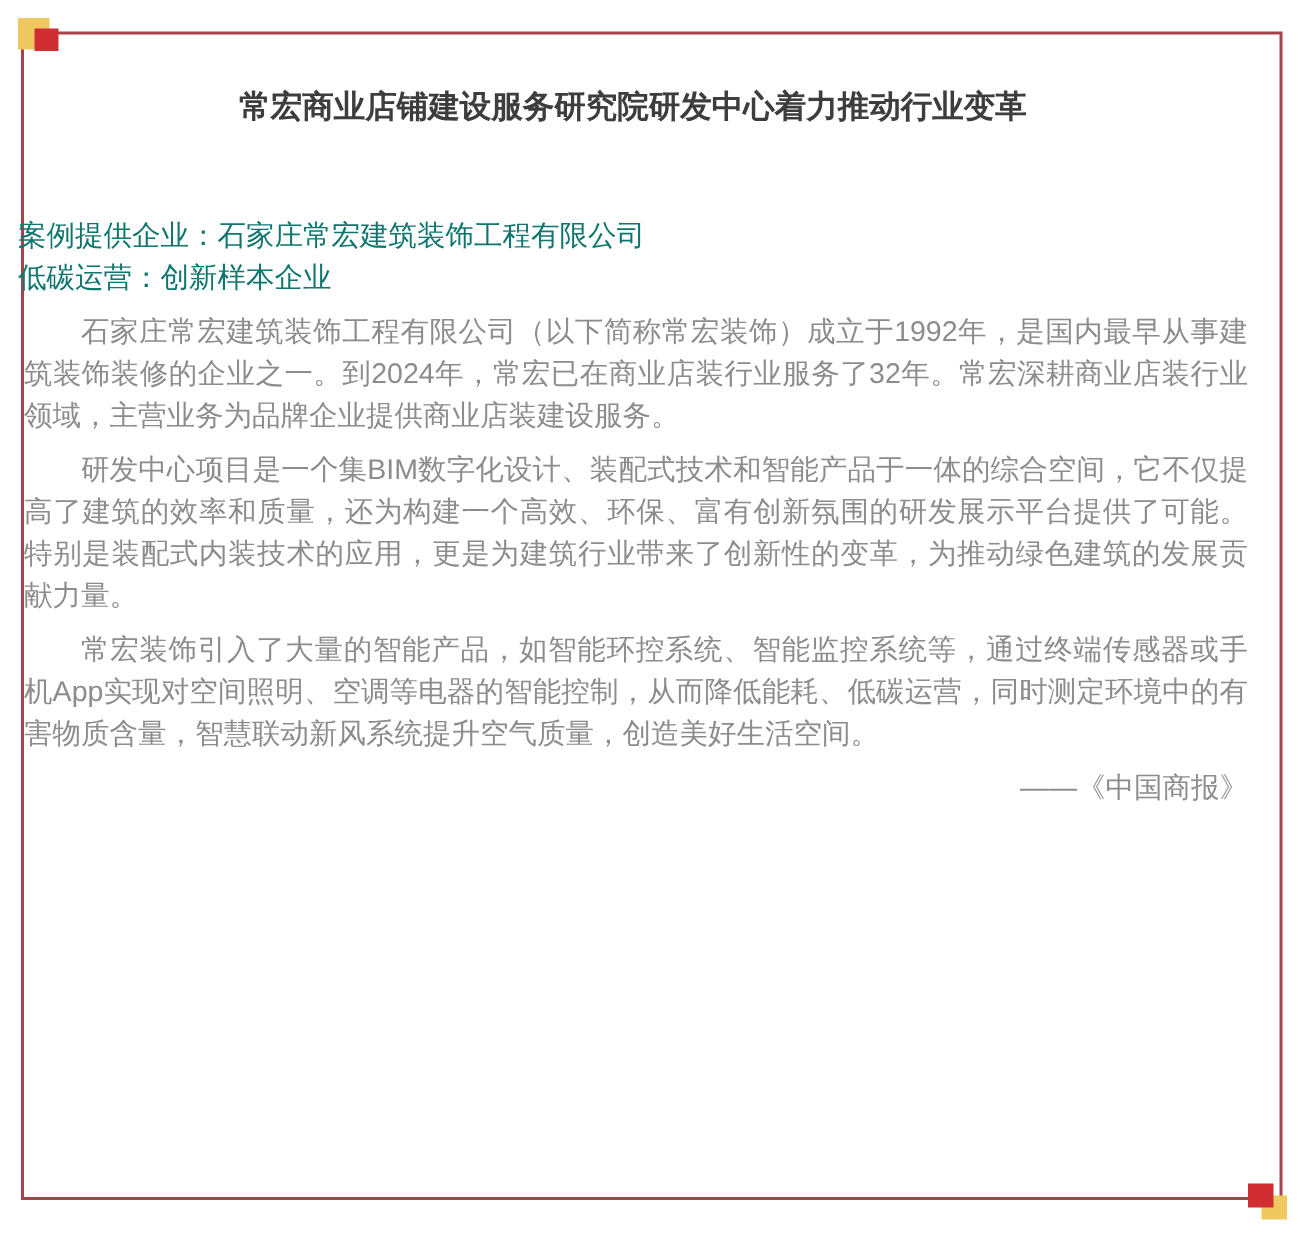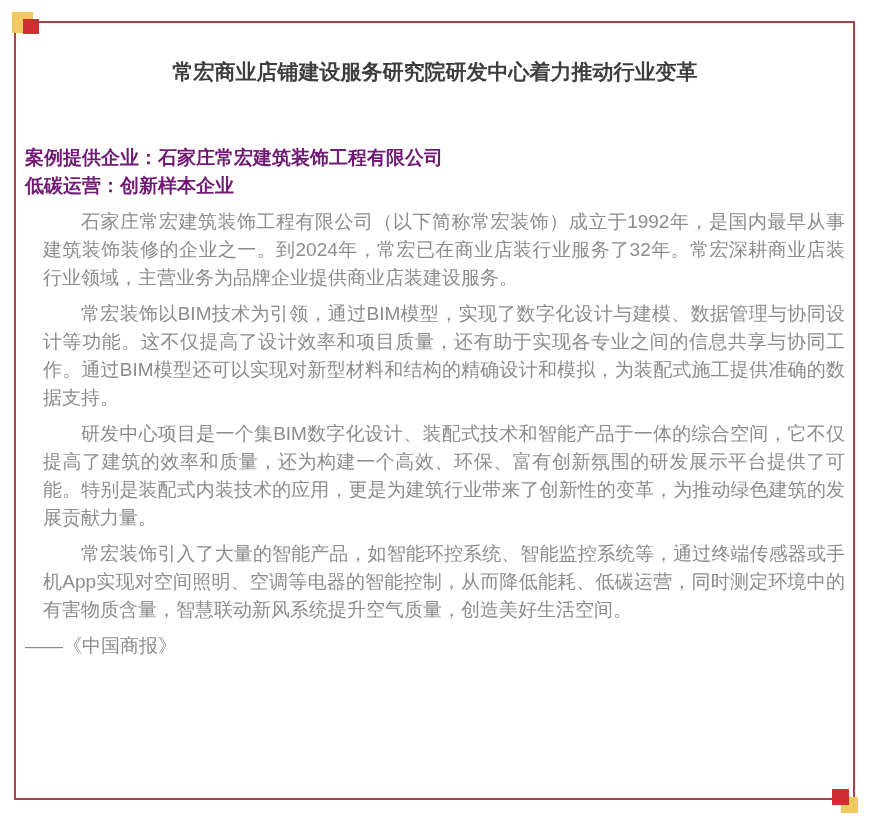--- a/index.html
+++ b/index.html
@@ -26,64 +26,63 @@
   .sq {
     position: absolute;
   }
   .sq-yellow-tl { left: 12px;  top: 12px;  width: 21px; height: 21px; background: #f0c860; z-index: 1; }
   .sq-red-tl    { left: 23px;  top: 19px;  width: 16px; height: 15px; background: #d02e33; z-index: 2; }
   .sq-red-br    { left: 832px; top: 789px; width: 17px; height: 16px; background: #d02e33; z-index: 2; }
   .sq-yellow-br { left: 841px; top: 797px; width: 17px; height: 16px; background: #f0c860; z-index: 1; }
 
   .content {
     position: absolute;
-    left: 25px;
+    left: 12px;
     top: 58px;
     width: 820px;
     color: #8c8c8c;
     font-size: 19px;
     line-height: 28px;
     text-align: justify;
   }
   .doc-title {
     text-align: center;
     font-weight: bold;
     color: #3d3d3d;
     font-size: 21px;
     line-height: 28px;
     margin: 0 0 58px 0;
   }
   .meta-line {
-    font-weight: bold;
-    color: #701a75;
+    font-weight: normal;
+    color: #0f766e;
     margin: 0;
   }
   .para {
-    margin: 8px 0 0 18px;
+    margin: 8px 0 0 4px;
     text-indent: 2em;
   }
   .attribution {
     margin: 8px 0 0 0;
-    text-align: left;
+    text-align: right;
   }
 </style>
 </head>
 <body>
 
 <div class="frame"></div>
 <div class="sq sq-yellow-tl"></div>
 <div class="sq sq-red-tl"></div>
 <div class="sq sq-red-br"></div>
 <div class="sq sq-yellow-br"></div>
 
 <div class="content">
   <h1 class="doc-title">常宏商业店铺建设服务研究院研发中心着力推动行业变革</h1>
 
   <p class="meta-line">案例提供企业：石家庄常宏建筑装饰工程有限公司</p>
   <p class="meta-line">低碳运营：创新样本企业</p>
 
   <p class="para">石家庄常宏建筑装饰工程有限公司（以下简称常宏装饰）成立于1992年，是国内最早从事建筑装饰装修的企业之一。到2024年，常宏已在商业店装行业服务了32年。常宏深耕商业店装行业领域，主营业务为品牌企业提供商业店装建设服务。</p>
-  <p class="para">常宏装饰以BIM技术为引领，通过BIM模型，实现了数字化设计与建模、数据管理与协同设计等功能。这不仅提高了设计效率和项目质量，还有助于实现各专业之间的信息共享与协同工作。通过BIM模型还可以实现对新型材料和结构的精确设计和模拟，为装配式施工提供准确的数据支持。</p>
   <p class="para">研发中心项目是一个集BIM数字化设计、装配式技术和智能产品于一体的综合空间，它不仅提高了建筑的效率和质量，还为构建一个高效、环保、富有创新氛围的研发展示平台提供了可能。特别是装配式内装技术的应用，更是为建筑行业带来了创新性的变革，为推动绿色建筑的发展贡献力量。</p>
   <p class="para">常宏装饰引入了大量的智能产品，如智能环控系统、智能监控系统等，通过终端传感器或手机App实现对空间照明、空调等电器的智能控制，从而降低能耗、低碳运营，同时测定环境中的有害物质含量，智慧联动新风系统提升空气质量，创造美好生活空间。</p>
 
   <p class="attribution">——《中国商报》</p>
 </div>
 
 </body></html>

